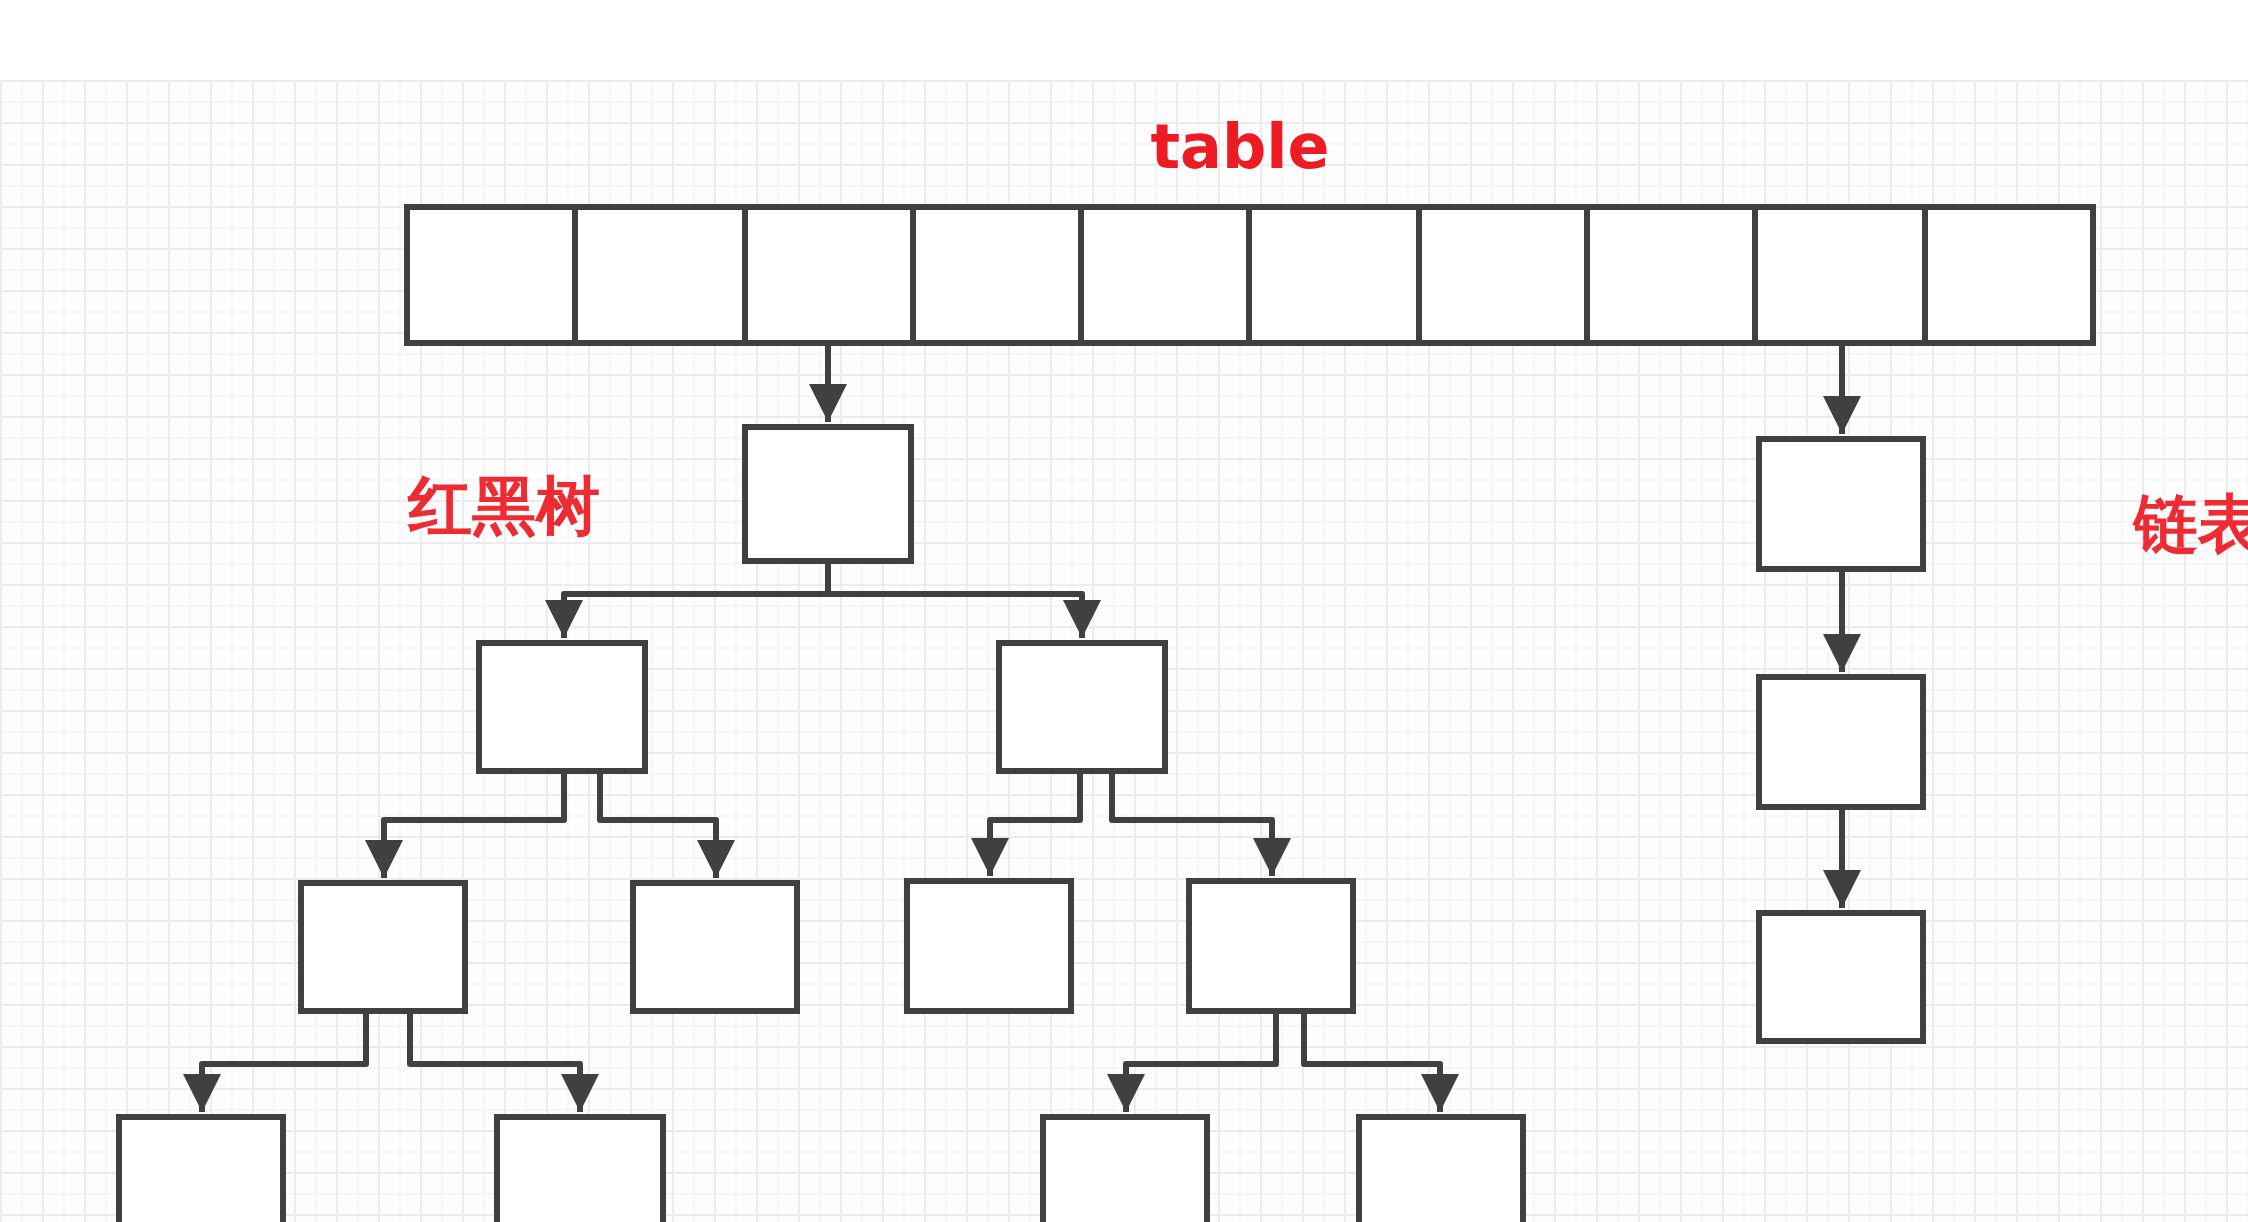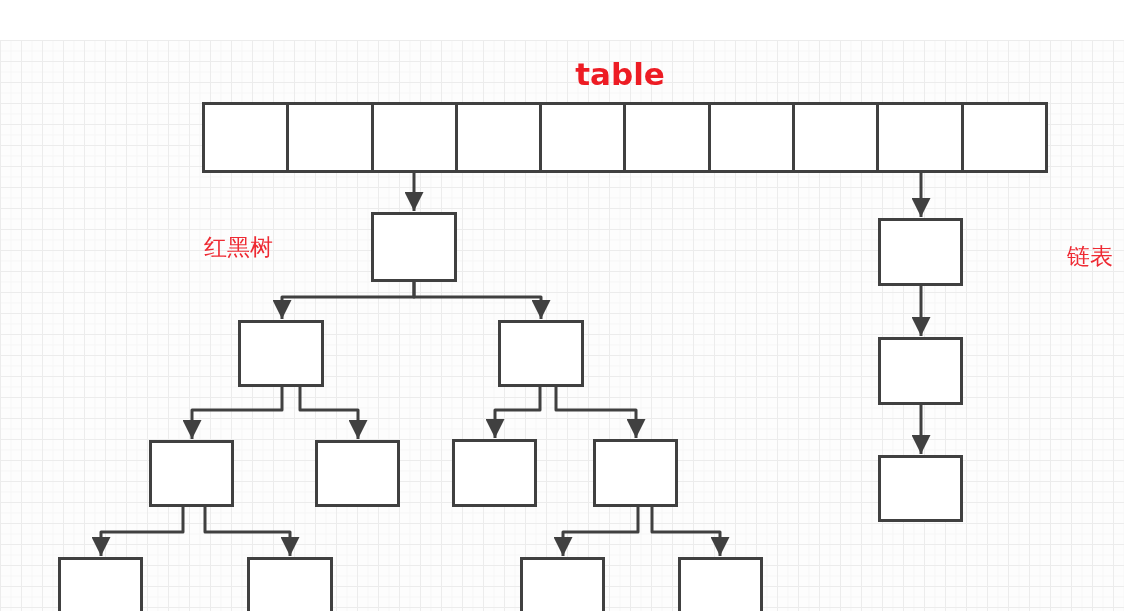--- a/index.html
+++ b/index.html
@@ -24,22 +24,22 @@
     position: absolute;
     left: 545px; top: 16px; width: 150px;
     text-align: center;
     font-size: 31px;
     font-weight: bold;
     color: #ed1c24;
   }
 
   .side-label {
     position: absolute;
-    font-size: 23px;
-    font-weight: normal;
+    font-size: 32px;
+    font-weight: bold;
     color: #ee2a33;
     white-space: nowrap;
   }
   .label-tree { left: 204px; top: 192px; }
   .label-list { left: 1067px; top: 201px; }
 
   .hash-table {
     position: absolute;
     left: 202px; top: 62px;
     width: 846px; height: 71px;

